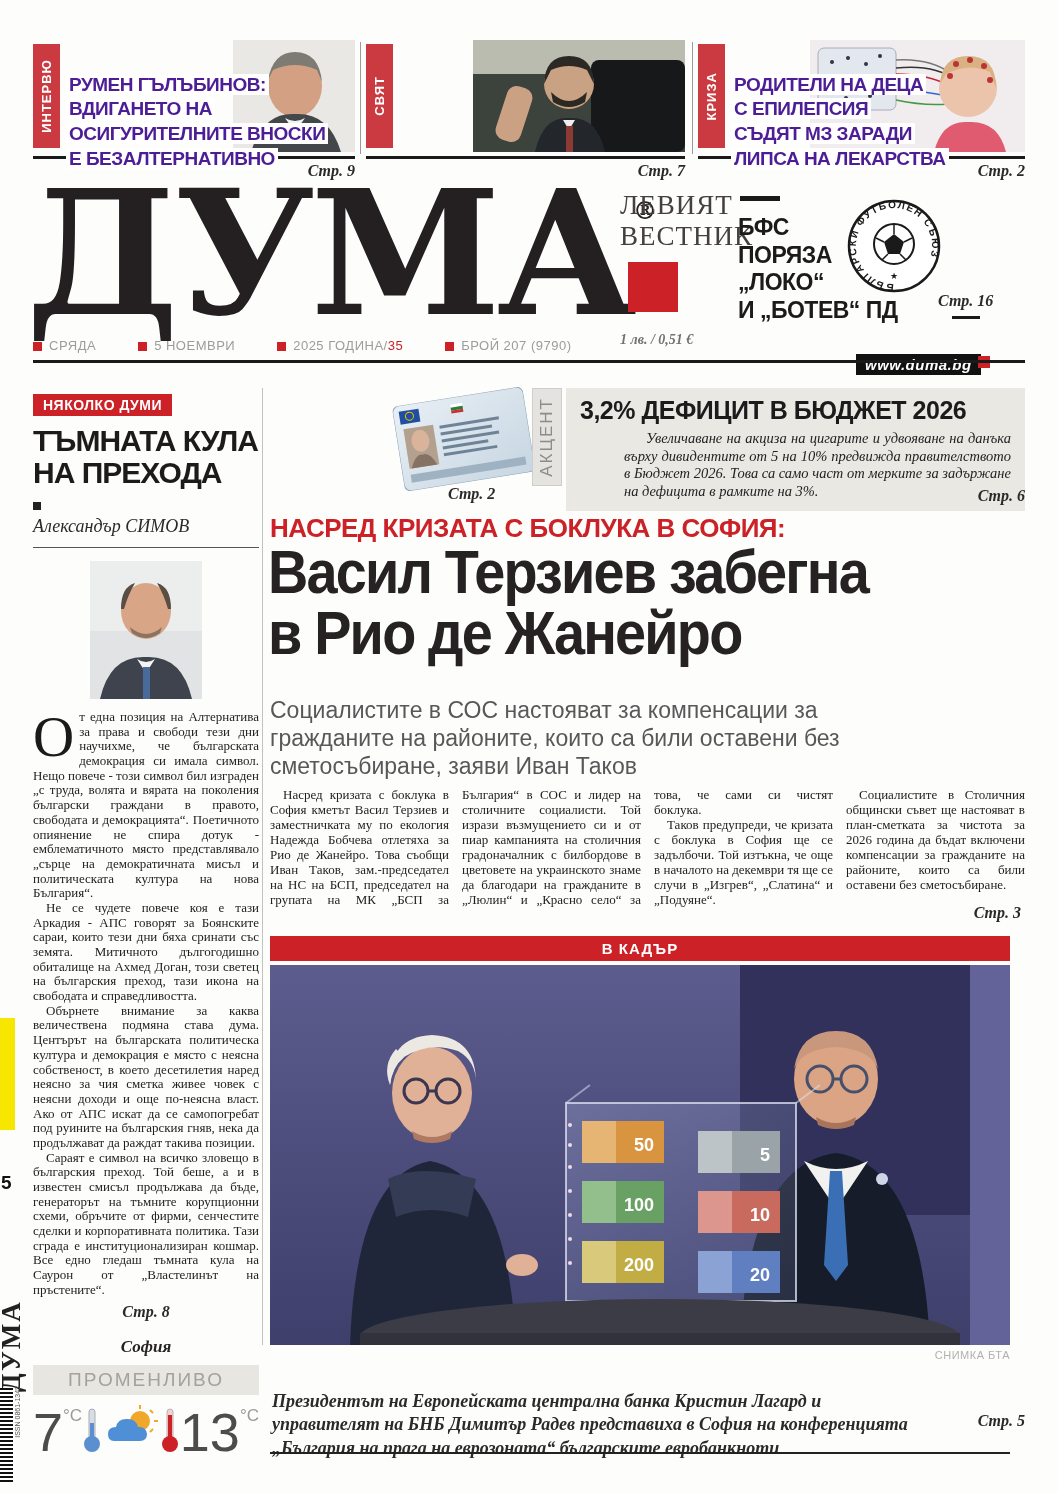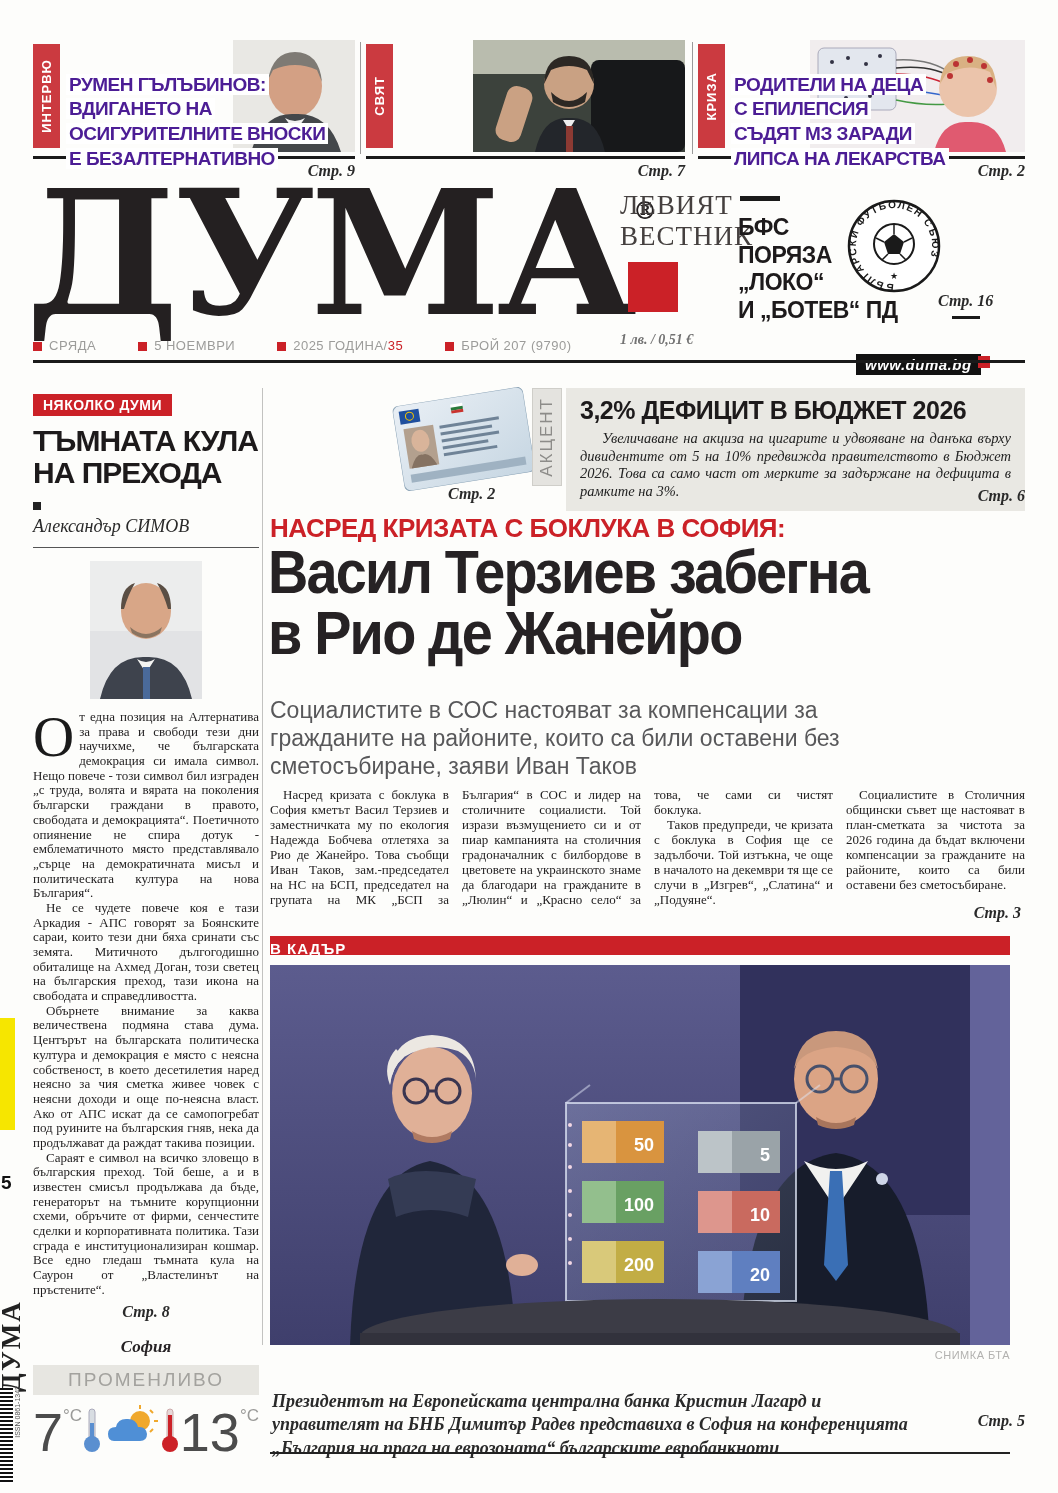--- a/index.html
+++ b/index.html
@@ -78,37 +78,37 @@
   
   .id-title{left:270px;top:390px;font-size:19px;font-weight:800;line-height:1.25;letter-spacing:-0.5px;color:#1d1a1b;}
   .id-card{left:398px;top:396px;transform:rotate(-9deg);}
   .id-page{left:448px;top:485px;}
   .accent-label{left:532px;top:388px;width:28px;height:96px;background:#e4e3df;border:1px solid #cfcec9;
                 display:flex;align-items:center;justify-content:center;}
   .accent-label span{writing-mode:vertical-rl;transform:rotate(180deg);color:#8d8c89;font-size:17px;letter-spacing:2px;}
   .accent-box{left:566px;top:388px;width:431px;background:#e9e8e3;padding:8px 14px 10px;}
   .accent-title{font-size:25px;font-weight:800;letter-spacing:-0.5px;color:#1d1a1b;}
   .accent-text{font-family:"Liberation Serif",serif;font-style:italic;font-size:14.5px;line-height:1.22;
-               text-align:justify;margin-top:5px;color:#222;}
+               text-align:justify;margin-top:5px;color:#222;margin-left:44px;}
   .accent-text .ind{display:inline-block;width:22px;}
   .accent-page{right:33px;top:487px;}
   .vdivider{left:262px;top:388px;width:1px;height:957px;background:#c2c2c0;}
   
   .kicker{left:270px;top:513px;font-size:26px;font-weight:800;letter-spacing:-0.5px;color:#cb2127;}
   .headline{left:268px;top:542px;font-size:62px;font-weight:800;line-height:0.98;letter-spacing:-2px;
             color:#262224;transform:scaleX(0.9);transform-origin:left top;width:830px;}
   .deck{left:270px;top:696px;width:575px;font-size:23px;line-height:1.22;color:#58585a;}
   .lead-cols-wrap{left:270px;top:788px;width:755px;height:150px;}
   .lead-cols{column-count:4;column-gap:13px;height:148px;overflow:hidden;
              font-family:"Liberation Serif",serif;font-size:13px;line-height:1.15;text-align:justify;color:#1e1c1d;}
   .lead-cols p{margin:0;text-indent:13px;}
   .lead-page{position:absolute;right:4px;top:116px;}
   
-  .kadar{left:270px;top:936px;width:740px;height:19px;background:#cb2127;color:#fff;font-weight:bold;
-         font-size:15px;letter-spacing:1px;line-height:25px;}
+  .kadar{left:270px;top:936px;width:740px;height:25px;background:#cb2127;color:#fff;font-weight:bold;
+         font-size:15px;letter-spacing:1px;text-align:center;line-height:25px;}
   .mainphoto{left:270px;top:965px;width:740px;height:380px;}
   .credit{right:48px;top:1349px;font-size:11px;color:#b2b1af;letter-spacing:0.5px;}
   .caption{left:272px;top:1390px;width:655px;font-family:"Liberation Serif",serif;font-weight:bold;
            font-style:italic;font-size:18px;line-height:1.3;color:#2a2a2a;}
   .caption-page{right:33px;top:1412px;}
   .bottom-rule{left:270px;top:1452px;width:740px;height:2px;background:#222;}
 </style>
 </head>
 <body>
 

